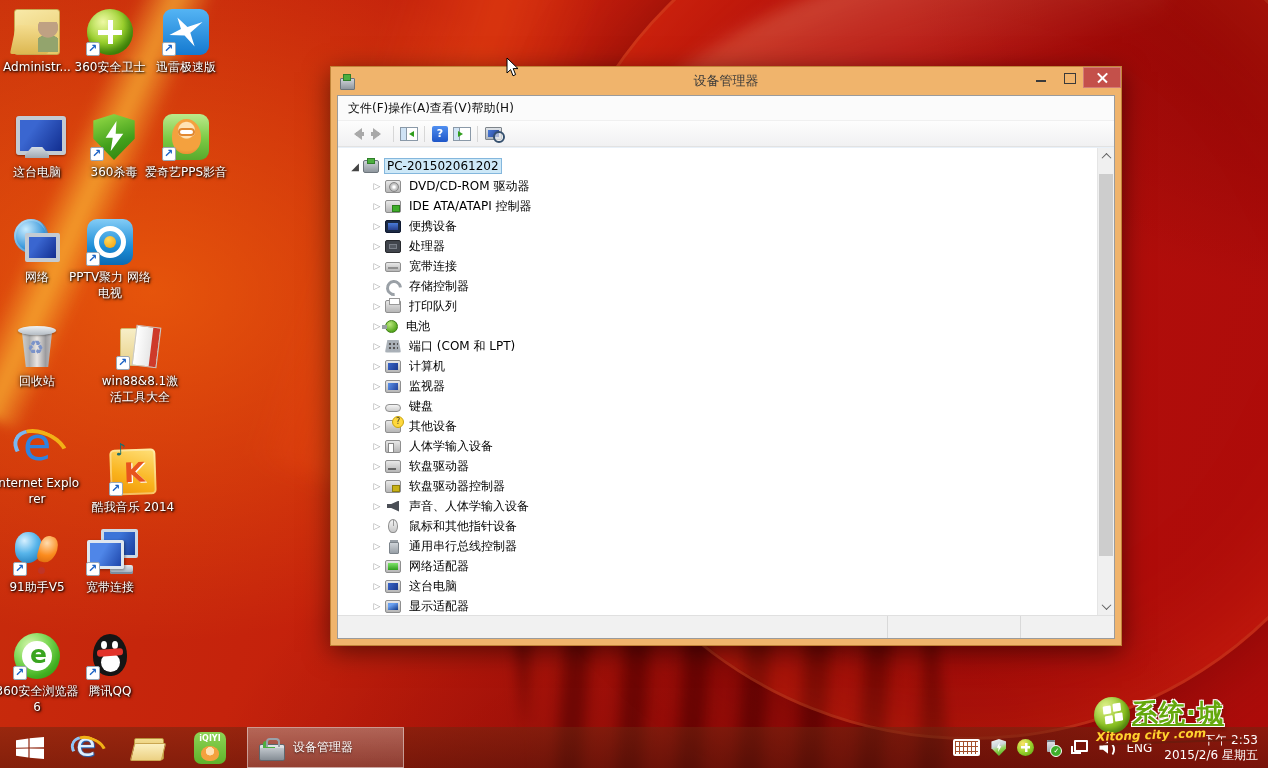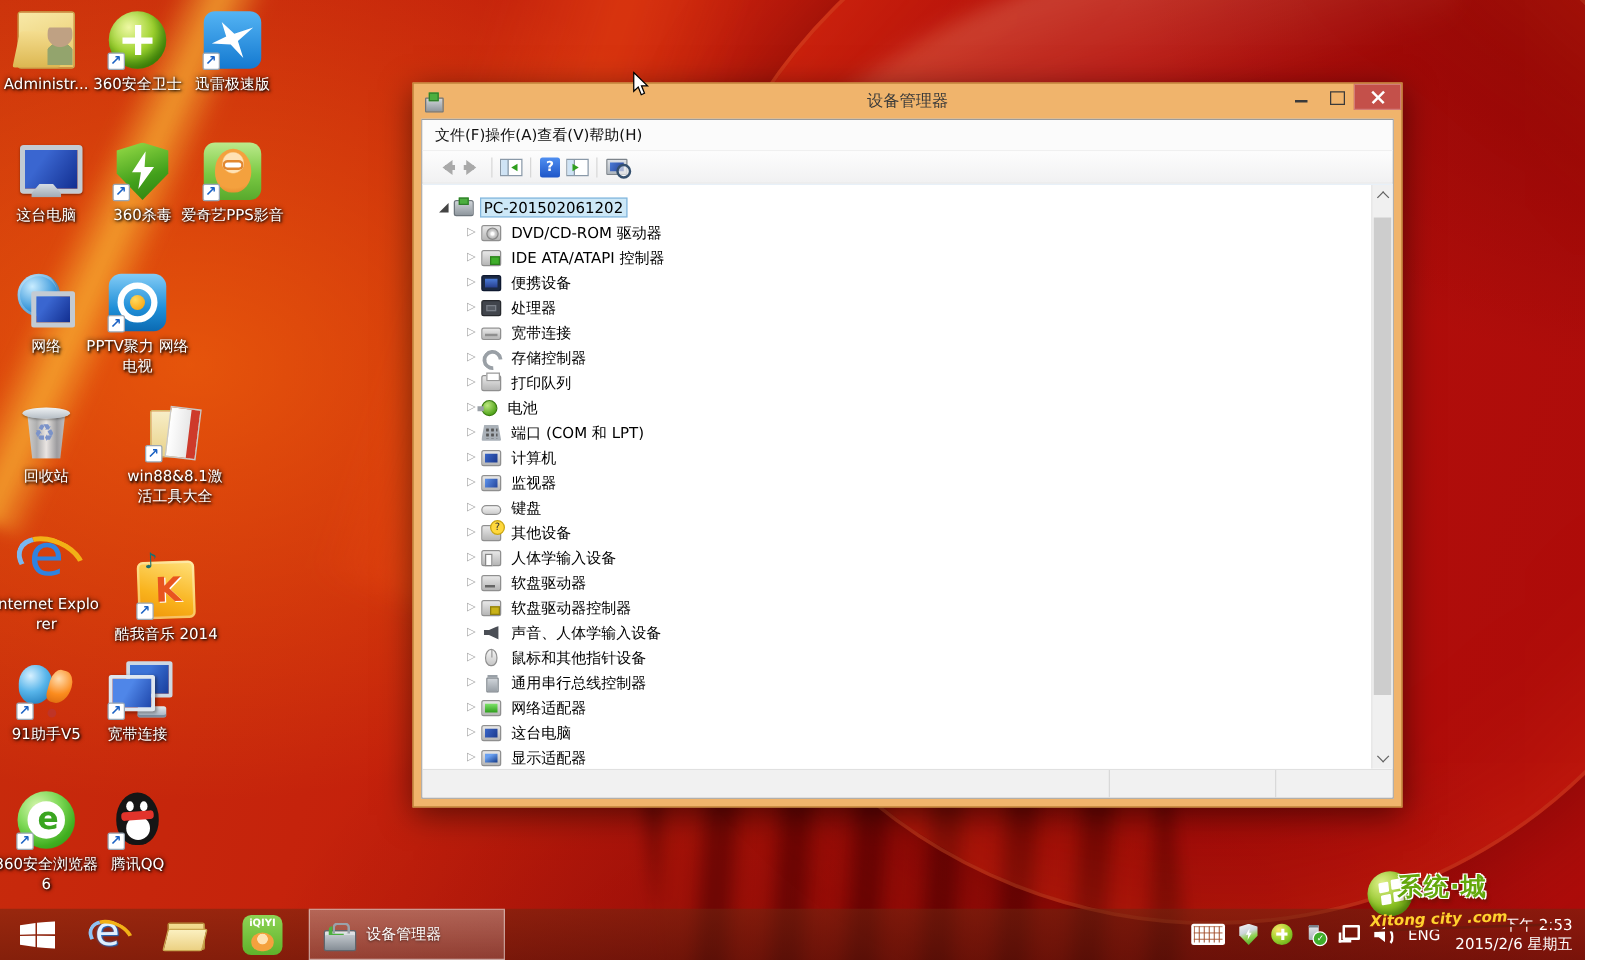--- a/index.html
+++ b/index.html
@@ -288,23 +288,23 @@
 
   .lang { font-size:12px; color:#fff; margin-right:12px; cursor:pointer; }
   .clock { margin-right:10px; text-align:right; font-size:12px; color:#fff; line-height:15px; cursor:pointer; }
 
   
   .watermark { position:absolute; left:1090px; top:694px; width:190px; height:60px; z-index:6; pointer-events:none; }
   .wm-logo { position:absolute; left:4px; top:3px; width:36px; height:36px; border-radius:50%;
     background:radial-gradient(circle at 32% 26%, #dff08a, #8bc222 55%, #5d980f); box-shadow:inset -2px -3px 5px rgba(40,80,0,.5); }
   .wm-logo::before { content:""; position:absolute; left:9px; top:9px; width:8px; height:8px; background:#fff;
     box-shadow:10px -1px 0 #fff, 1px 10px 0 #fff, 11px 9px 0 #fff; transform:rotate(-6deg) skewY(-4deg); border-radius:1px; }
-  .wm-title { position:absolute; left:28px; top:2px; font-size:20px; font-weight:bold; color:#64a80c; letter-spacing:1px;
+  .wm-title { position:absolute; left:42px; top:2px; font-size:26px; font-weight:bold; color:#64a80c; letter-spacing:1px;
     text-shadow:-1px -1px 0 #fff, 1px -1px 0 #fff, -1px 1px 0 #fff, 1px 1px 0 #fff, 2px 3px 3px rgba(60,20,0,.4);
-    font-family:"DejaVu Sans","Liberation Sans",sans-serif; }
+    font-family:"DejaVu Sans","Liberation Sans",sans-serif;text-decoration:underline; }
   .wm-sub { position:absolute; left:6px; top:34px; font-size:12px; font-weight:bold; font-style:italic; color:#ffd22e;
     text-shadow:1px 1px 0 #8a1a0a; transform:rotate(-2deg); }
   .wm-line { position:absolute; left:8px; top:47px; width:148px; height:2px; background:#6e1a0c; transform:rotate(-2deg); }
 
   
   .cursor { position:absolute; left:506px; top:57px; z-index:9; pointer-events:none; }
 </style>
 </head>
 <body>
 

